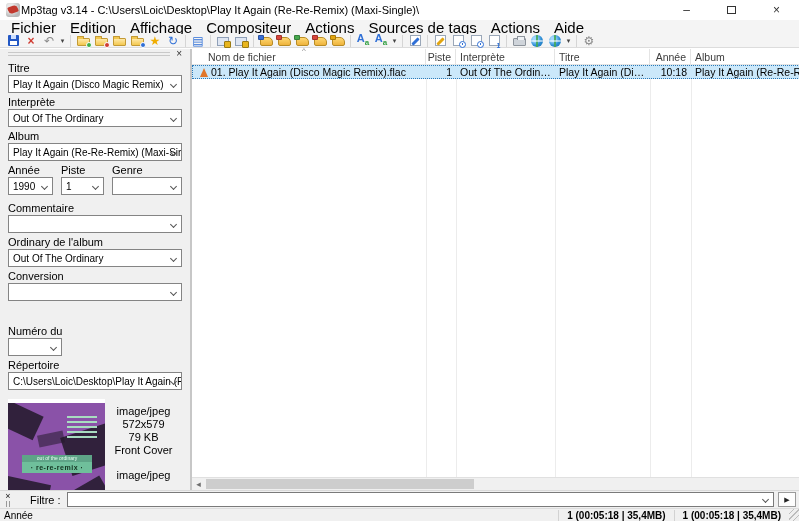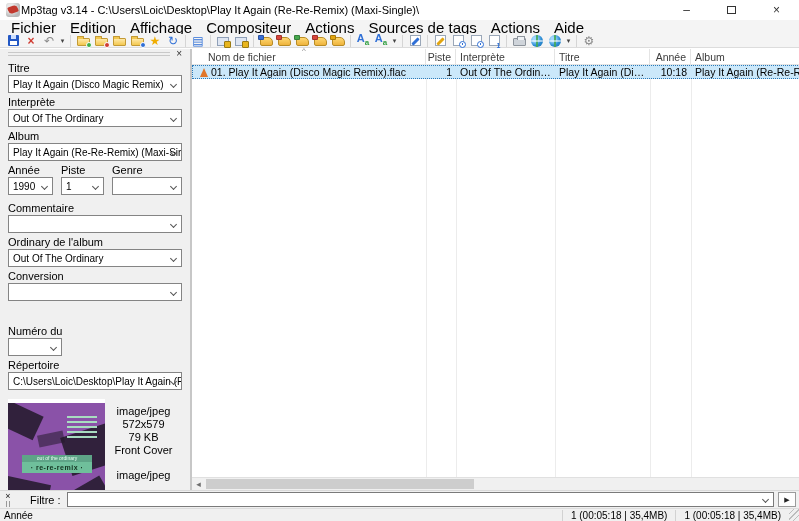--- a/index.html
+++ b/index.html
@@ -168,21 +168,21 @@
   .finput::after { content:""; position:absolute; right:5px; top:4px; width:4px; height:4px;
             border-right:1px solid #555; border-bottom:1px solid #555; transform:rotate(45deg); }
   .fplay { width:18px; height:15px; margin:0 3px 0 4px; background:#fdfdfd; border:1px solid #9a9a9a;
            display:flex; align-items:center; justify-content:center; font-size:7px; color:#222; }
 
   
   .statusbar { position:absolute; top:508px; left:0; right:0; height:13px; background:#f0f0f0;
                border-top:1px solid #dcdcdc; display:flex; align-items:center; font-size:10px; }
   .st-left { padding-left:4px; }
   .st-spacer { flex:1; }
-  .st-cell { padding:0 8px; border-left:1px solid #d2d2d2; white-space:nowrap; }
+  .st-cell { padding:0 8px; border-left:1px solid #d2d2d2; white-space:nowrap;font-weight:bold; }
   .st-grip { width:10px; height:13px; background:
       repeating-linear-gradient(135deg, transparent 0 3px, #bdbdbd 3px 4px); }
 </style>
 </head>
 <body>
 
 <div class="titlebar">
   <span class="appicon"></span>
   <span class="titletext">Mp3tag v3.14 - C:\Users\Loic\Desktop\Play It Again (Re-Re-Remix) (Maxi-Single)\</span>
   <div class="wincontrols">

